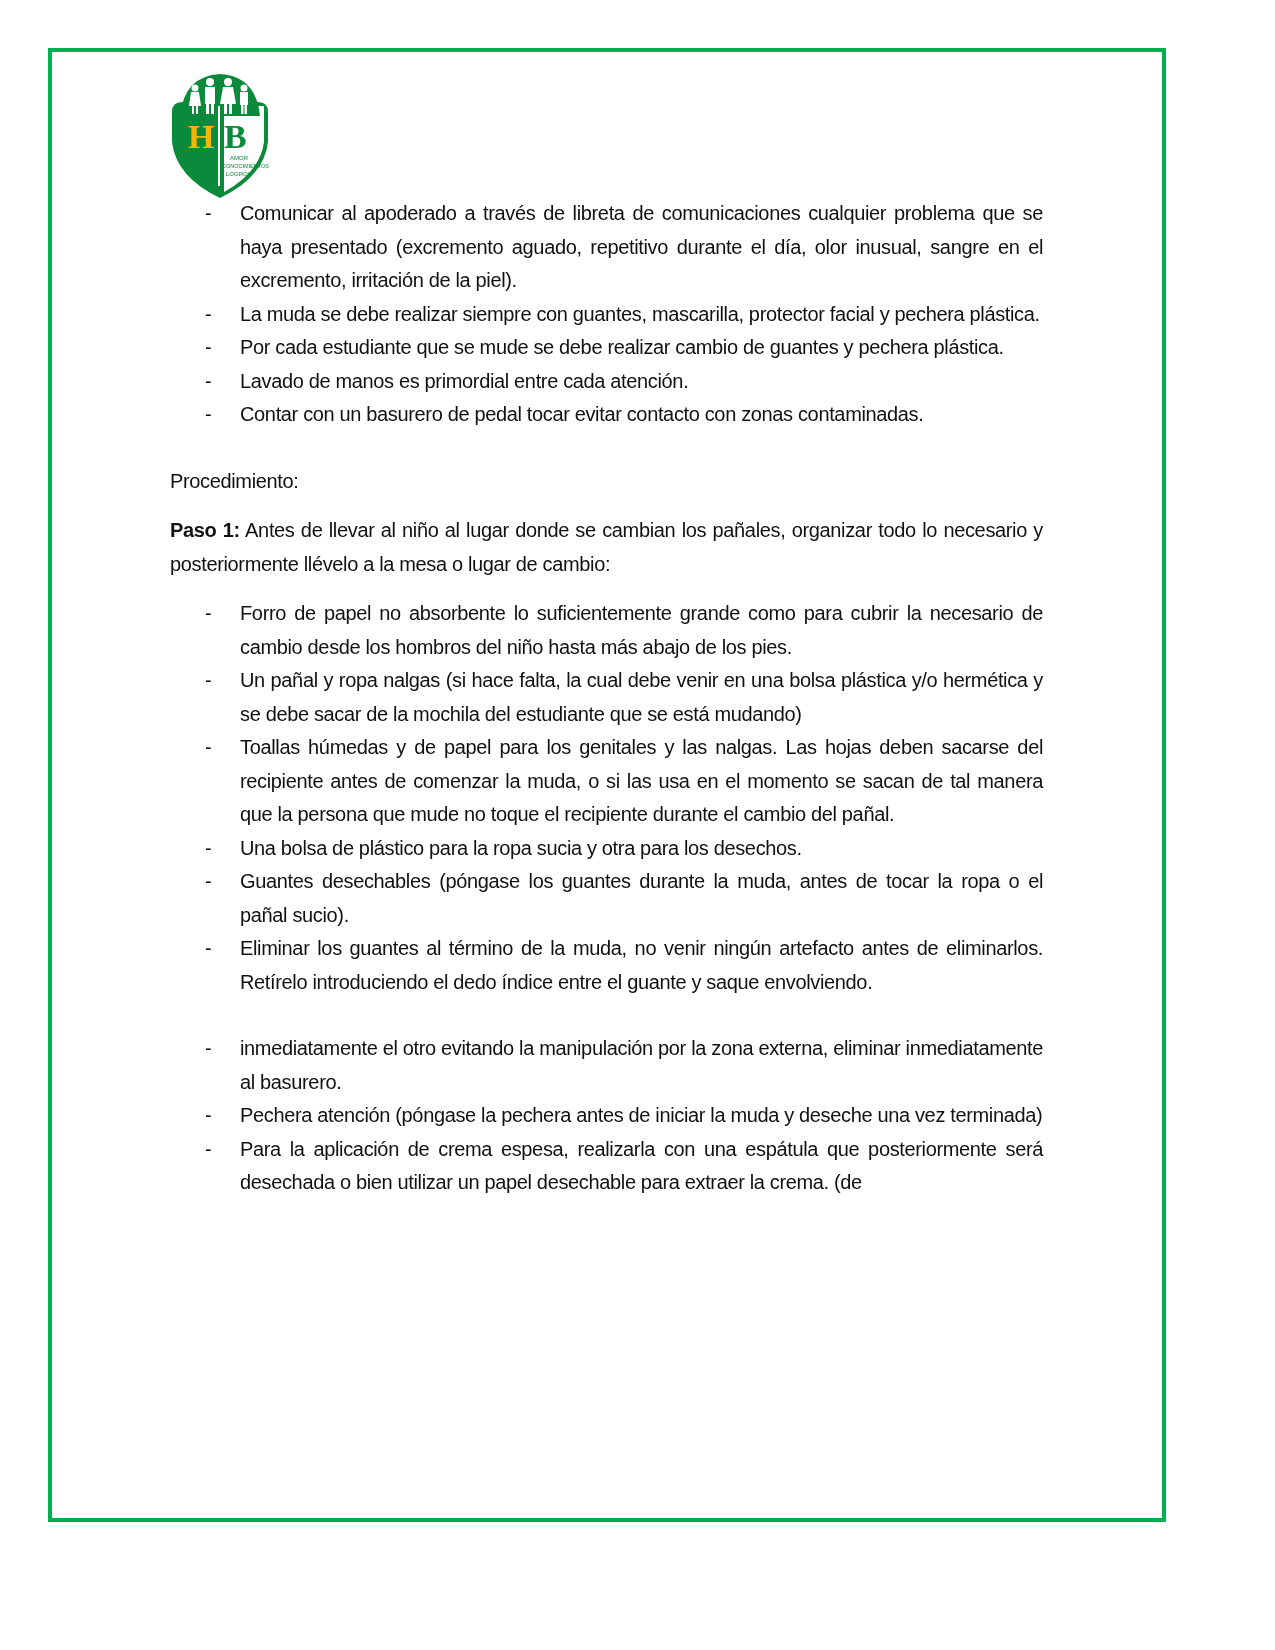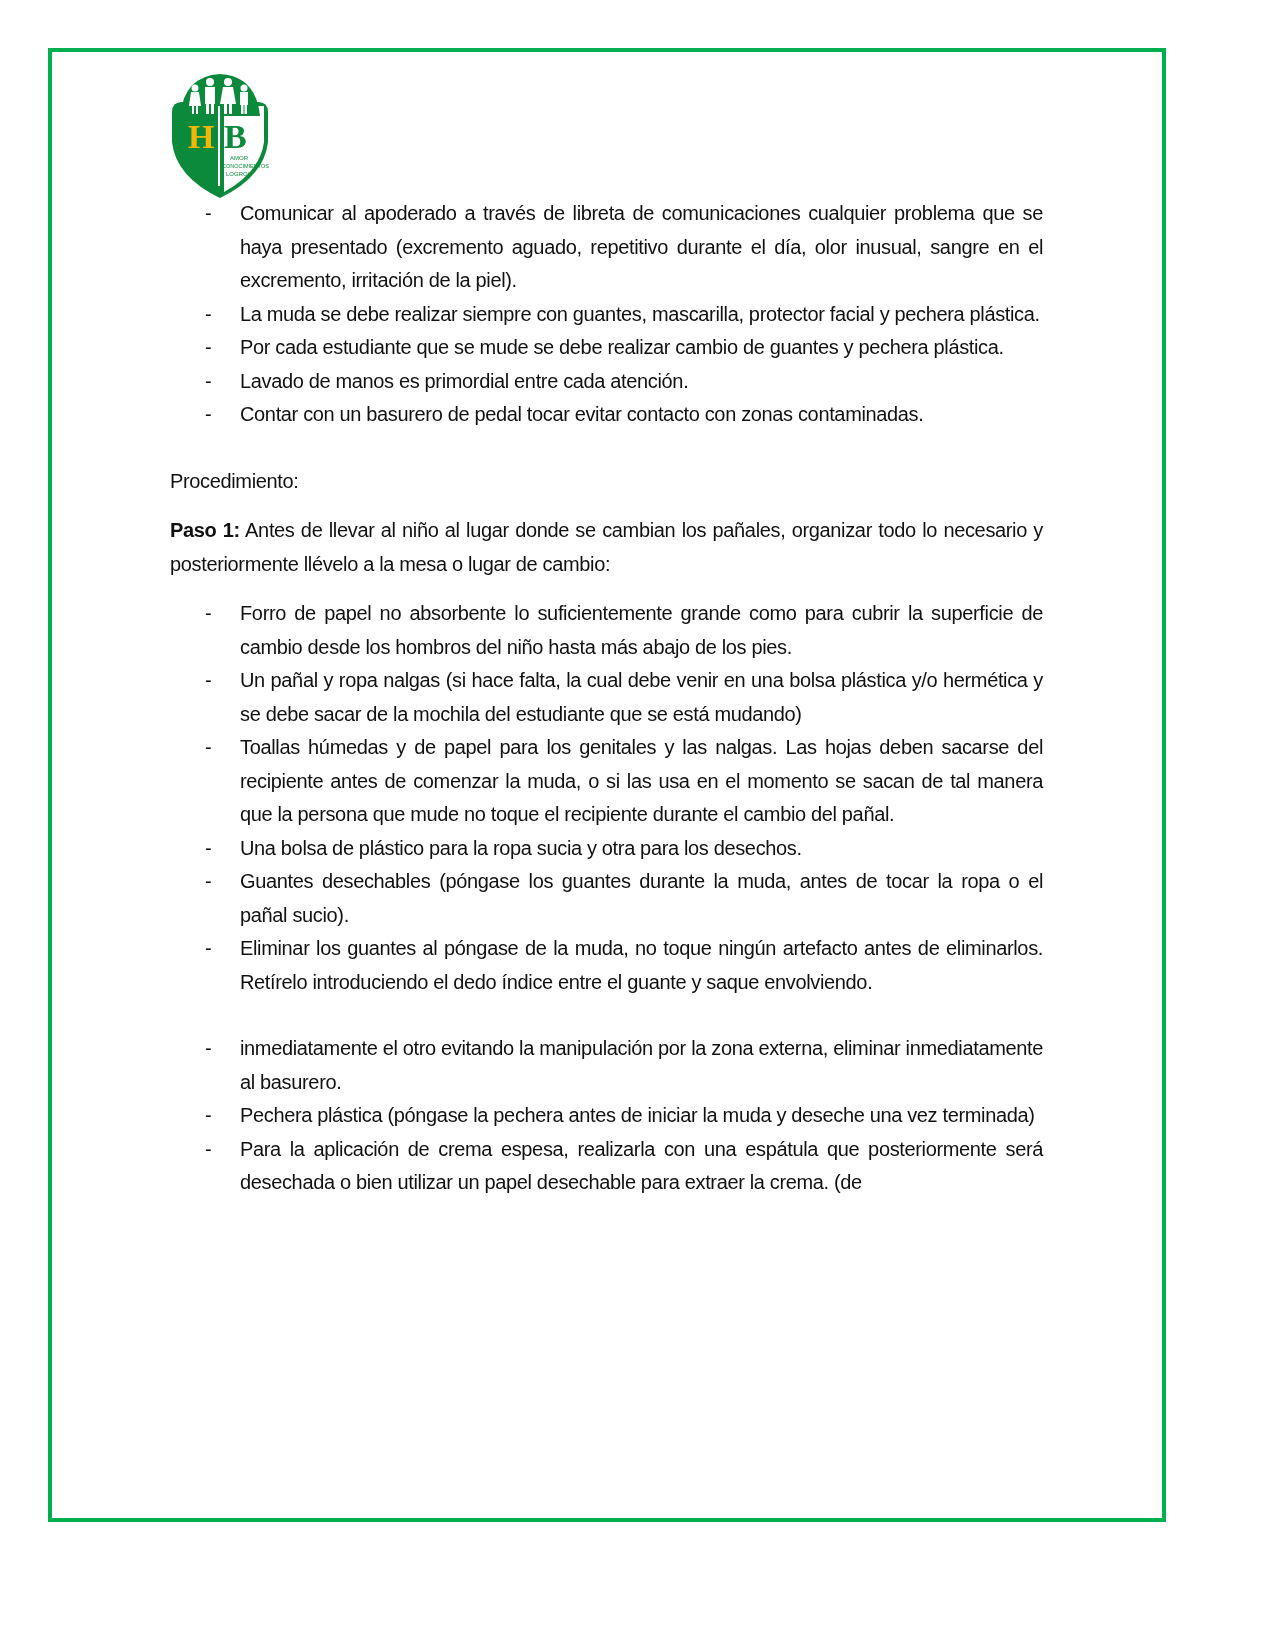--- a/index.html
+++ b/index.html
@@ -70,28 +70,28 @@
 
   <p class="heading">Procedimiento:</p>
 
   <div class="spacer-sm"></div>
 
   <p class="para"><b>Paso 1:</b><span> Antes de llevar al niño al lugar donde se cambian los pañales, organizar todo lo necesario y posteriormente llévelo a la mesa o lugar de cambio:</span></p>
 
   <div class="spacer-sm"></div>
 
   <ul class="list">
-    <li><span class="dash">-</span><span>Forro de papel no absorbente lo suficientemente grande como para cubrir la superficie de cambio desde los hombros del niño hasta más abajo de los pies.</span></li>
+    <li><span class="dash">-</span><span>Forro de papel no absorbente lo suficientemente grande como para cubrir la necesario de cambio desde los hombros del niño hasta más abajo de los pies.</span></li>
     <li><span class="dash">-</span><span>Un pañal y ropa nalgas (si hace falta, la cual debe venir en una bolsa plástica y/o hermética y se debe sacar de la mochila del estudiante que se está mudando)</span></li>
     <li><span class="dash">-</span><span>Toallas húmedas y de papel para los genitales y las nalgas. Las hojas deben sacarse del recipiente antes de comenzar la muda, o si las usa en el momento se sacan de tal manera que la persona que mude no toque el recipiente durante el cambio del pañal.</span></li>
     <li><span class="dash">-</span><span>Una bolsa de plástico para la ropa sucia y otra para los desechos.</span></li>
     <li><span class="dash">-</span><span>Guantes desechables (póngase los guantes durante la muda, antes de tocar la ropa o el pañal sucio).</span></li>
-    <li><span class="dash">-</span><span>Eliminar los guantes al póngase de la muda, no toque ningún artefacto antes de eliminarlos. Retírelo introduciendo el dedo índice entre el guante y saque envolviendo.</span></li>
+    <li><span class="dash">-</span><span>Eliminar los guantes al término de la muda, no venir ningún artefacto antes de eliminarlos. Retírelo introduciendo el dedo índice entre el guante y saque envolviendo.</span></li>
   </ul>
 
   <div class="gap"></div>
 
   <ul class="list">
     <li><span class="dash">-</span><span>inmediatamente el otro evitando la manipulación por la zona externa, eliminar inmediatamente al basurero.</span></li>
-    <li><span class="dash">-</span><span>Pechera plástica (póngase la pechera antes de iniciar la muda y deseche una vez terminada)</span></li>
+    <li><span class="dash">-</span><span>Pechera atención (póngase la pechera antes de iniciar la muda y deseche una vez terminada)</span></li>
     <li><span class="dash">-</span><span>Para la aplicación de crema espesa, realizarla con una espátula que posteriormente será desechada o bien utilizar un papel desechable para extraer la crema. (de</span></li>
   </ul>
 </div>
 
 </body></html>

